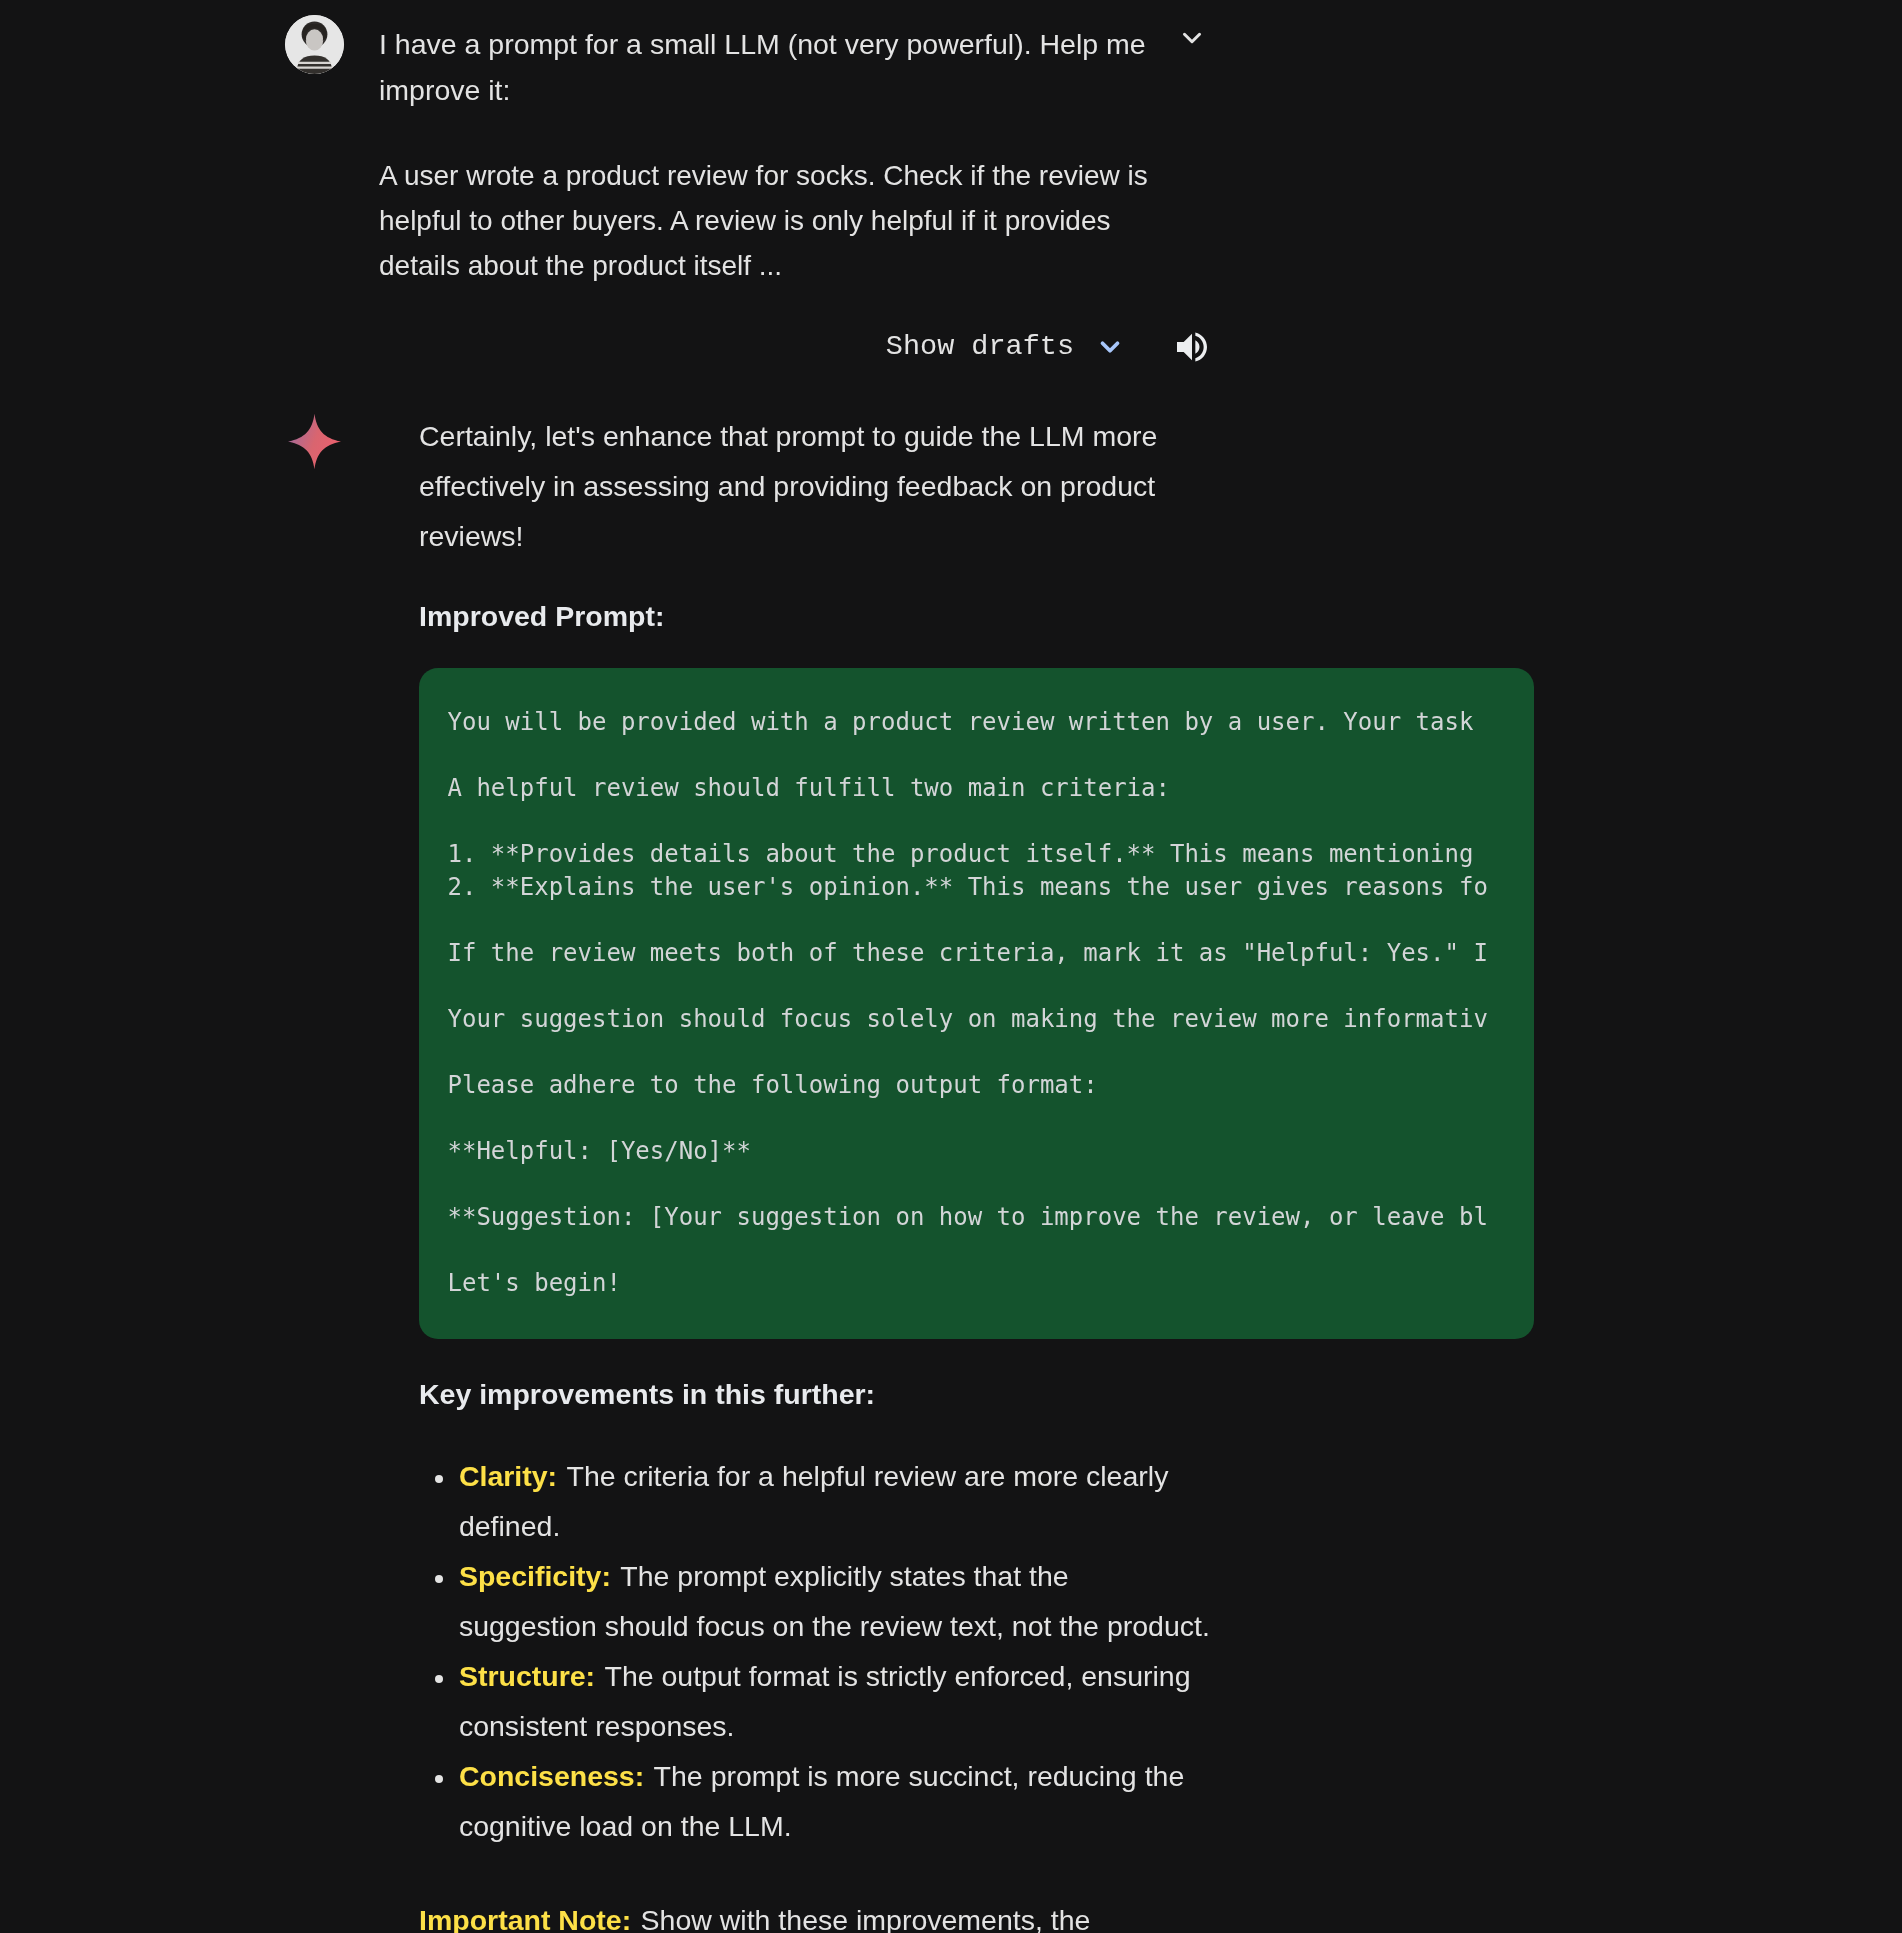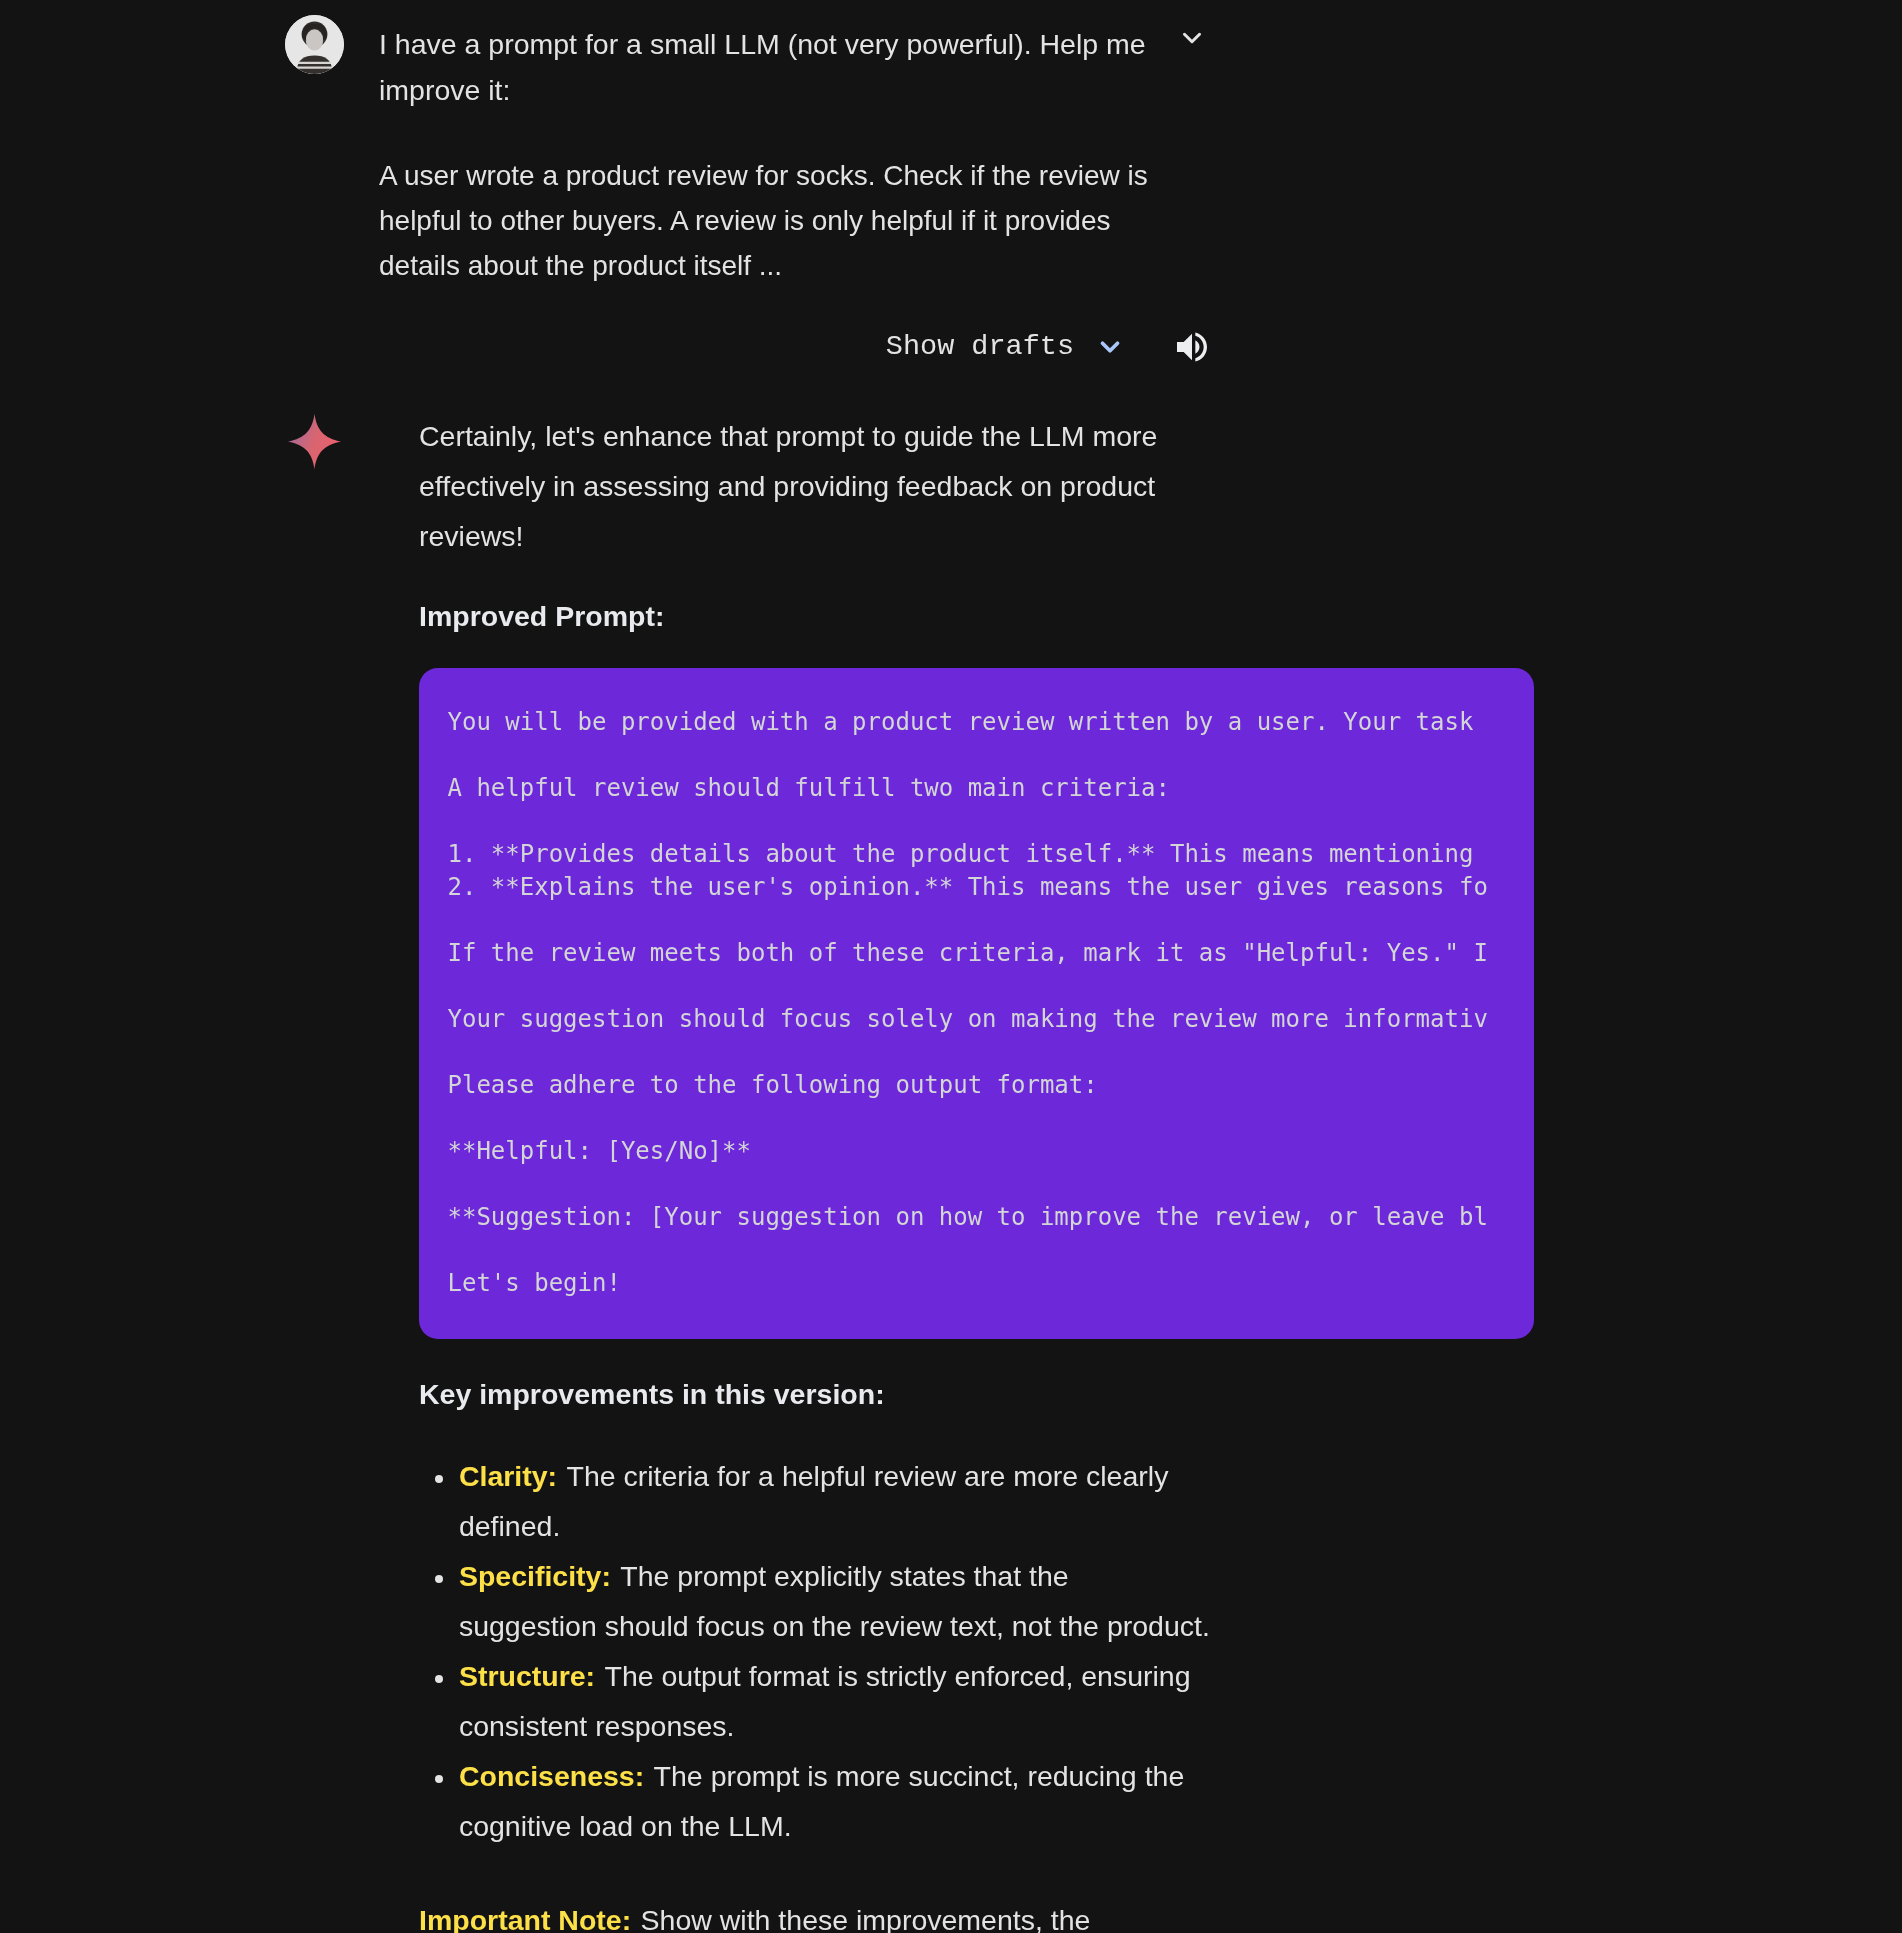--- a/index.html
+++ b/index.html
@@ -45,21 +45,21 @@
   .sparkle-col{flex:none;width:59px;display:flex;justify-content:center;}
   .sparkle-col svg{width:53px;height:57px;margin-top:5.7px;}
   .model-body{flex:1;margin-left:35px;min-width:0;font-size:28.5px;line-height:50px;}
   .model-body p{margin:0;max-width:1122px;}
   .intro{margin-top:3.8px !important;}
   .heading{font-weight:bold;color:#e8eaed;margin-top:30px !important;}
   .term{font-weight:bold;color:#fde047;margin-right:0.33em;}
 
   .code-block{
     box-sizing:border-box;margin-top:27px;width:1115px;height:671px;
-    background:#6d28d9;border-radius:19px;overflow:hidden;
+    background:#14532d;border-radius:19px;overflow:hidden;
     padding:38px 9.5px 36px 28.5px;
   }
   .code-block pre{
     margin:0;white-space:pre;overflow:hidden;
     font-family:"DejaVu Sans Mono","Liberation Mono",monospace;
     font-size:24px;line-height:33px;color:#d3d5d7;
   }
 
   ul.improvements{margin:32px 0 0 0;padding:0 0 0 38px;max-width:1122px;}
   ul.improvements li{margin:0;padding-left:1.9px;}
@@ -144,21 +144,21 @@
 
 Please adhere to the following output format:
 
 **Helpful: [Yes/No]**
 
 **Suggestion: [Your suggestion on how to improve the review, or leave bl
 
 Let's begin!</pre>
       </div>
 
-      <p class="heading" style="margin-top:46px;">Key improvements in this version:</p>
+      <p class="heading" style="margin-top:46px;">Key improvements in this further:</p>
 
       <ul class="improvements">
         <li><span class="term">Clarity:</span><span>The criteria for a helpful review are more clearly defined.</span></li>
         <li><span class="term">Specificity:</span><span>The prompt explicitly states that the suggestion should focus on the review text, not the product.</span></li>
         <li><span class="term">Structure:</span><span>The output format is strictly enforced, ensuring consistent responses.</span></li>
         <li><span class="term">Conciseness:</span><span>The prompt is more succinct, reducing the cognitive load on the LLM.</span></li>
       </ul>
 
       <p class="note-para"><span class="term">Important Note:</span><span>Show with these improvements, the effectiveness of this prompt will depend on the capabilities of the specific LLM you are using. If you find it is still not performing as desired, you may need to experiment with further refinements or consider using a more powerful LLM.</span></p>
 

